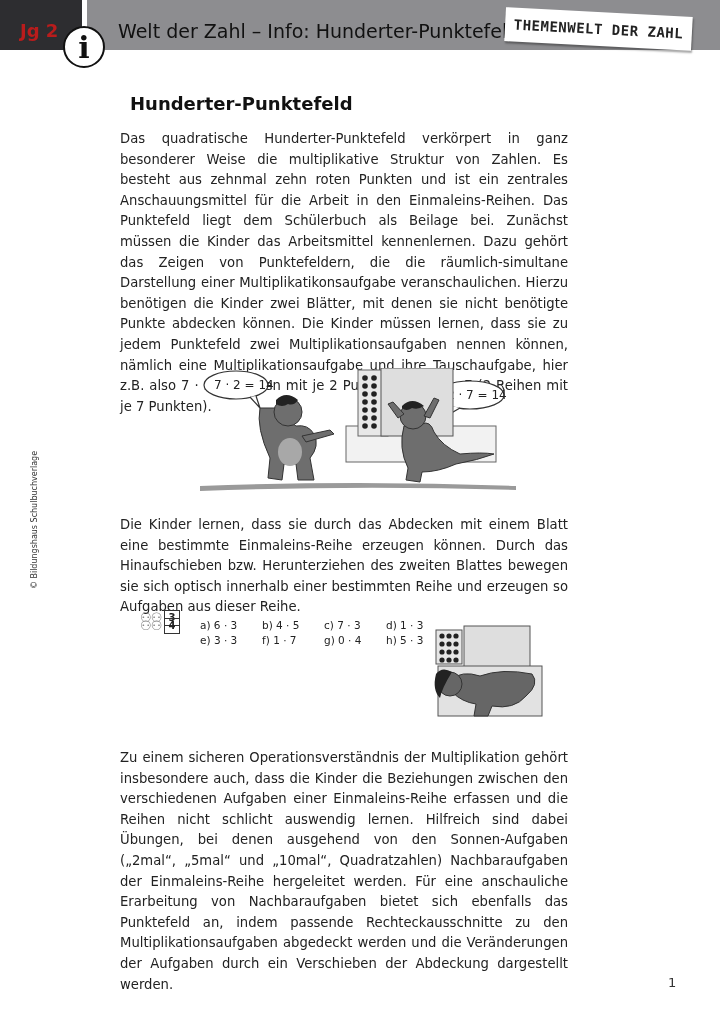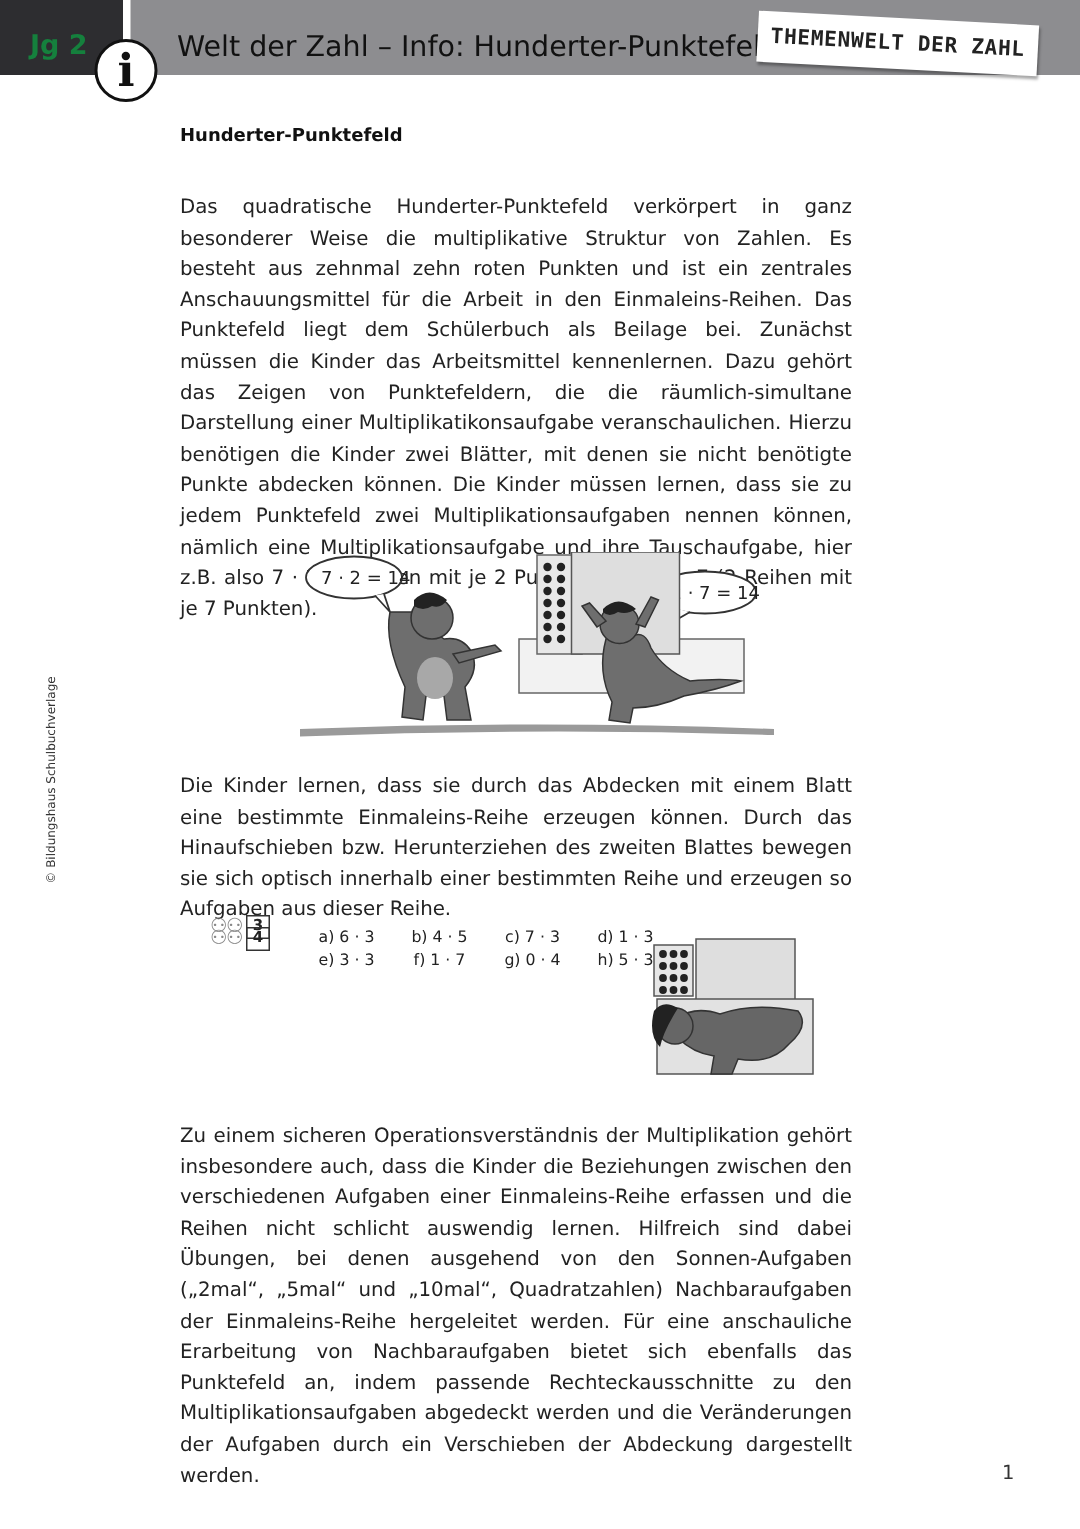--- a/index.html
+++ b/index.html
@@ -1,45 +1,45 @@
 <!DOCTYPE html>
 <html><head>
 <meta charset="utf-8">
 <style>
   html, body { margin:0; padding:0; }
   body { width:720px; height:1019px; position:relative; background:#ffffff; overflow:hidden;
          font-family:"DejaVu Sans", sans-serif; color:#1e1e1e; }
   .hdr-dark { position:absolute; left:0; top:0; width:82px; height:50px; background:#2d2d30; }
   .hdr-gray { position:absolute; left:87px; top:0; width:633px; height:50px; background:#8d8d90; }
-  .hdr-grade { position:absolute; left:20px; top:20px; color:#15803d; font-size:18px; font-weight:bold; }
+  .hdr-grade { position:absolute; left:20px; top:20px; color:#b91c1c; font-size:18px; font-weight:bold; }
   .info-circle { position:absolute; left:63px; top:26px; width:42px; height:42px; border-radius:50%;
          background:#fff; border:2.5px solid #111; box-sizing:border-box; display:flex; align-items:center; justify-content:center;
          font-family:"DejaVu Serif", serif; font-weight:bold; font-size:30px; color:#111; }
   .hdr-title { position:absolute; left:118px; top:20px; font-size:19px; color:#111; white-space:nowrap; }
   .tag { position:absolute; left:505px; top:12px; width:187px; height:34px; background:#fff;
          transform:rotate(3deg); box-shadow:1px 2px 2px rgba(0,0,0,0.35);
          font-family:"DejaVu Sans Mono", monospace; font-weight:bold; font-size:14px; letter-spacing:0.5px;
          color:#222; display:flex; align-items:center; justify-content:center; }
   .copyright { position:absolute; left:26px; top:520px; transform:translate(-50%,-50%) rotate(-90deg);
          font-size:8px; color:#333; white-space:nowrap; transform-origin:center; left:34px; }
-  h1 { position:absolute; left:120px; top:83px; margin:0; font-size:12px; font-weight:bold; color:#111; }
+  h1 { position:absolute; left:120px; top:83px; margin:10px; font-size:18px; font-weight:bold; color:#111; }
   .para { position:absolute; left:120px; width:448px; margin:0; font-size:13.2px; line-height:20.6px;
           text-align:justify; hyphens:manual; color:#222; }
   .p1 { top:129px; }
   .p2 { top:515px; }
   .p3 { top:748px; }
   .illus1 { position:absolute; left:198px; top:368px; width:320px; height:125px; }
   .illus2 { position:absolute; left:422px; top:618px; width:160px; height:102px; }
   .tasks { position:absolute; left:140px; top:610px; width:270px; font-size:10.5px; font-weight:bold; color:#222; line-height:15px; }
   .task { position:relative; padding-left:60px; margin-bottom:8px; }
   .task-icons { position:absolute; left:0; top:0; font-size:13px; color:#888; letter-spacing:-1px; font-weight:normal; }
   .task-num { position:absolute; left:24px; top:0; width:14px; height:14px; border:1.5px solid #333;
               text-align:center; line-height:14px; font-size:10px; }
   .task-text { display:block; }
-  .subgrid { display:grid; grid-template-columns:62px 62px 62px 62px; margin-top:3px; font-weight:normal;text-align:center; }
+  .subgrid { display:grid; grid-template-columns:62px 62px 62px 62px; margin-top:3px; font-weight:normal; }
   .page-num { position:absolute; left:668px; top:975px; font-size:13px; color:#333; }
   .bubble-text { font-family:"DejaVu Sans", sans-serif; font-size:12px; fill:#222; }
 </style>
 </head>
 <body>
 
 <div class="hdr-dark"></div>
 <div class="hdr-gray"></div>
 <div class="hdr-grade">Jg 2</div>
 <div class="info-circle">i</div>

